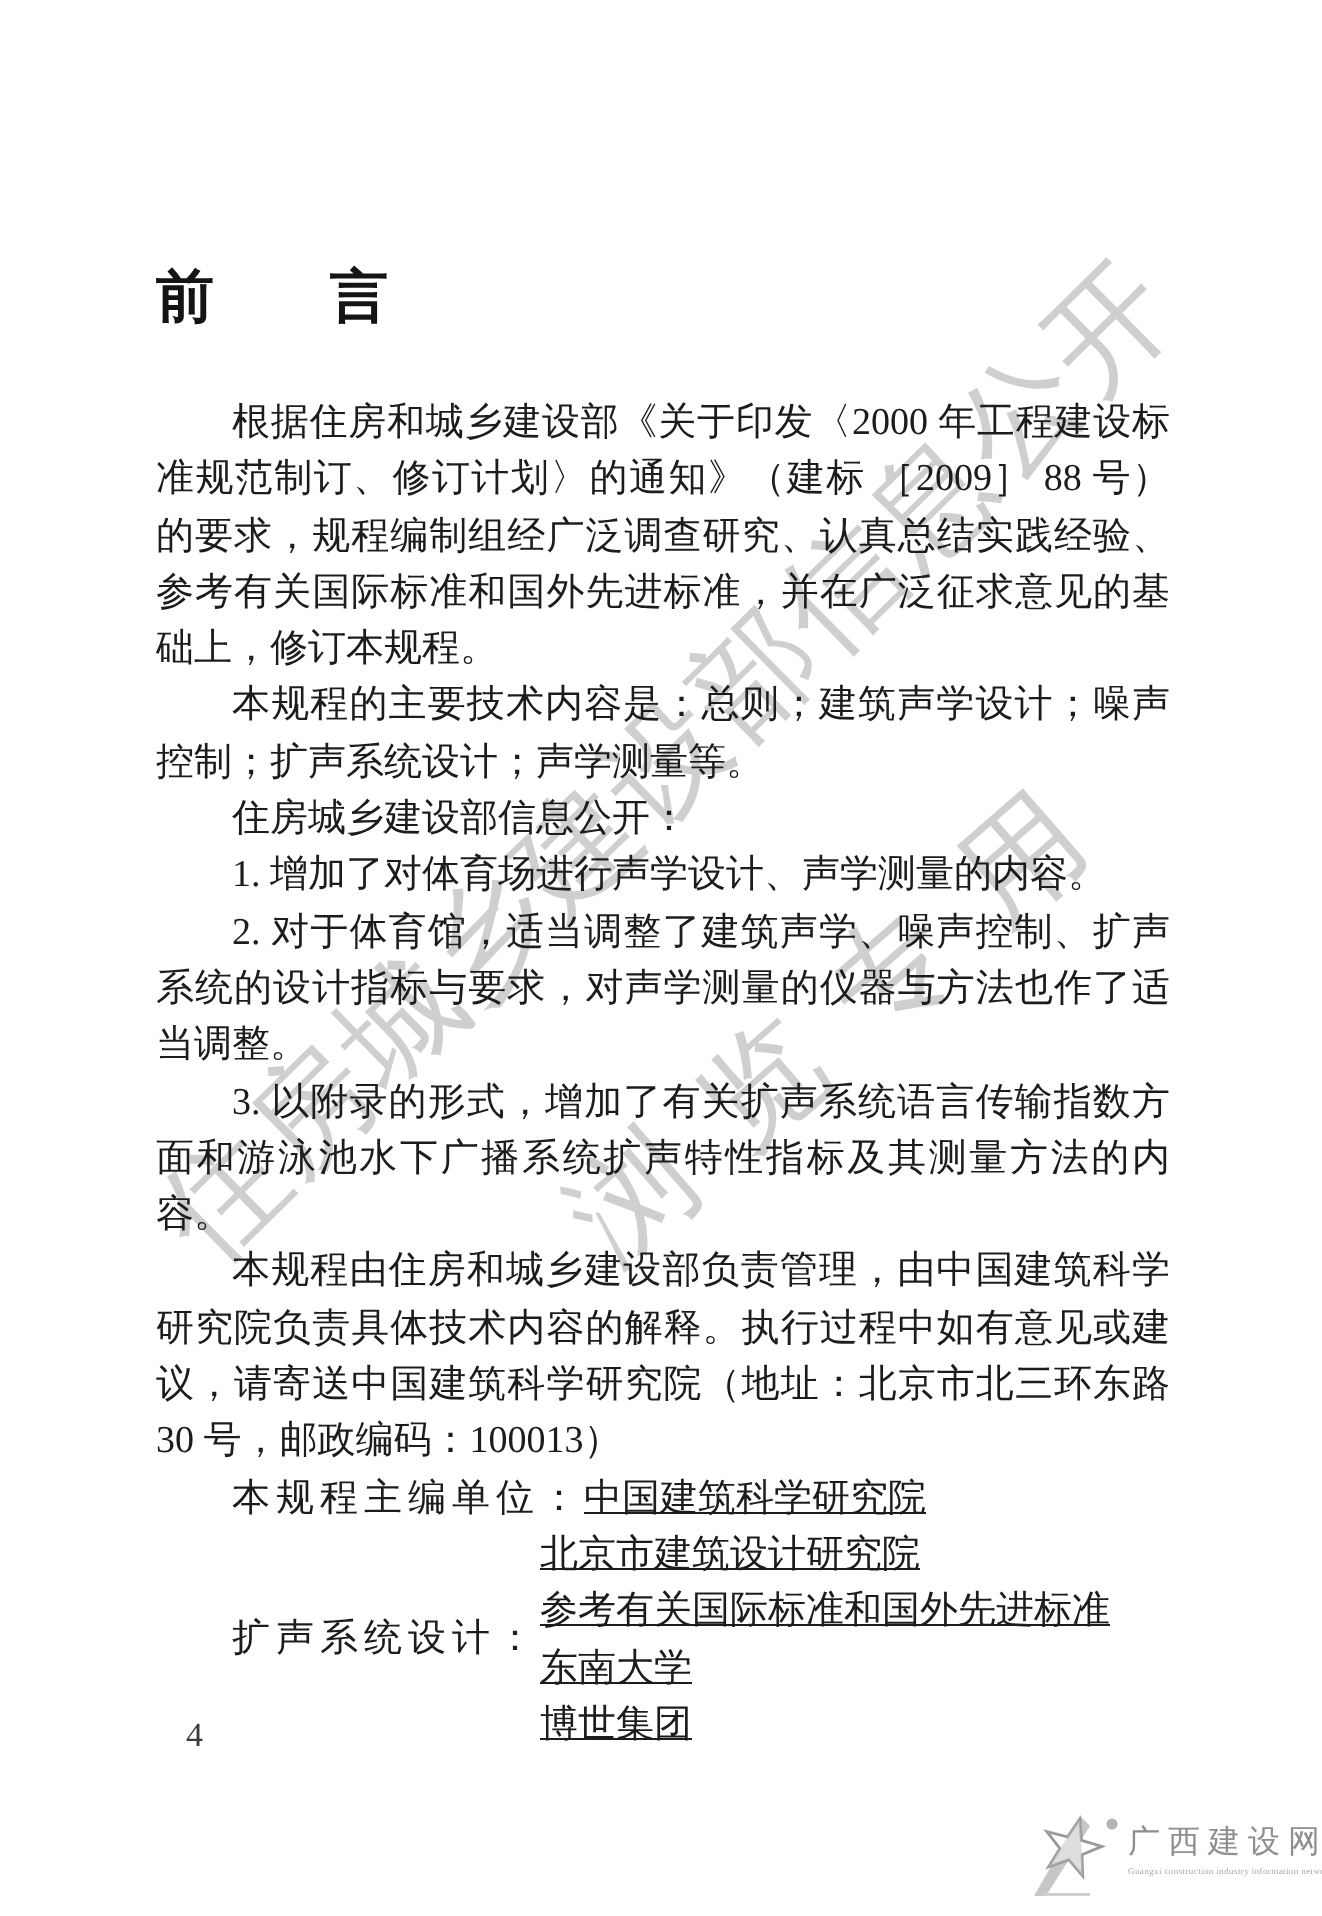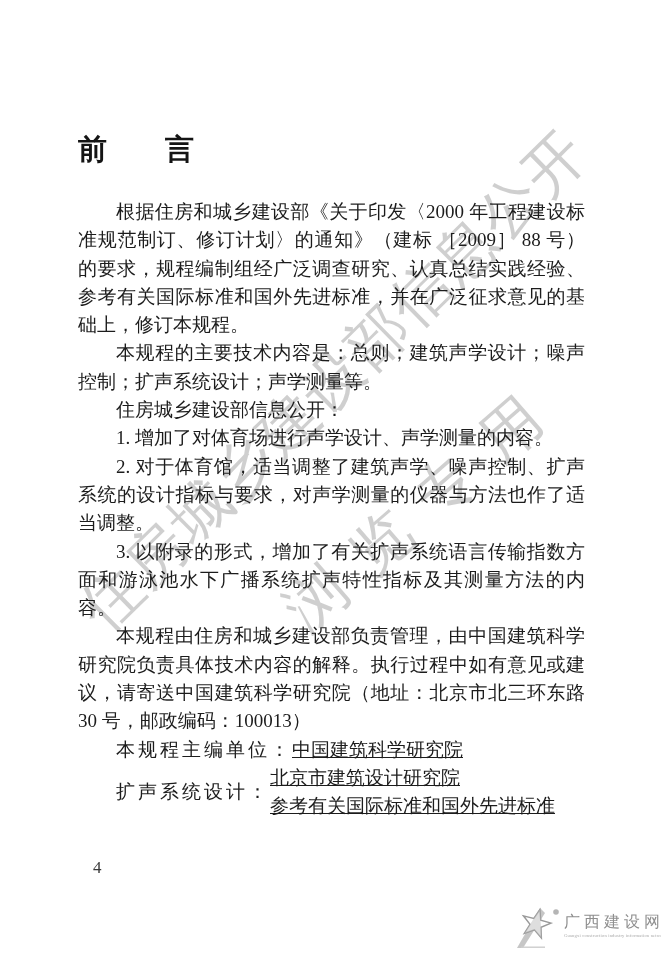--- a/index.html
+++ b/index.html
@@ -126,20 +126,22 @@
         <span class="unit-values">
           <span>中国建筑科学研究院</span>
         </span>
       </div>
 
       <div class="unit-row">
         <span class="unit-label">扩声系统设计：</span>
         <span class="unit-values">
           <span>北京市建筑设计研究院</span>
           <span>参考有关国际标准和国外先进标准</span>
+          <span>东南大学</span>
+          <span>博世集团</span>
         </span>
       </div>
     </div>
   </div>
 
   <div class="page-num">4</div>
 
   <div class="logo">
     <svg class="logo-star" viewBox="0 0 46 54" xmlns="http://www.w3.org/2000/svg">
 

